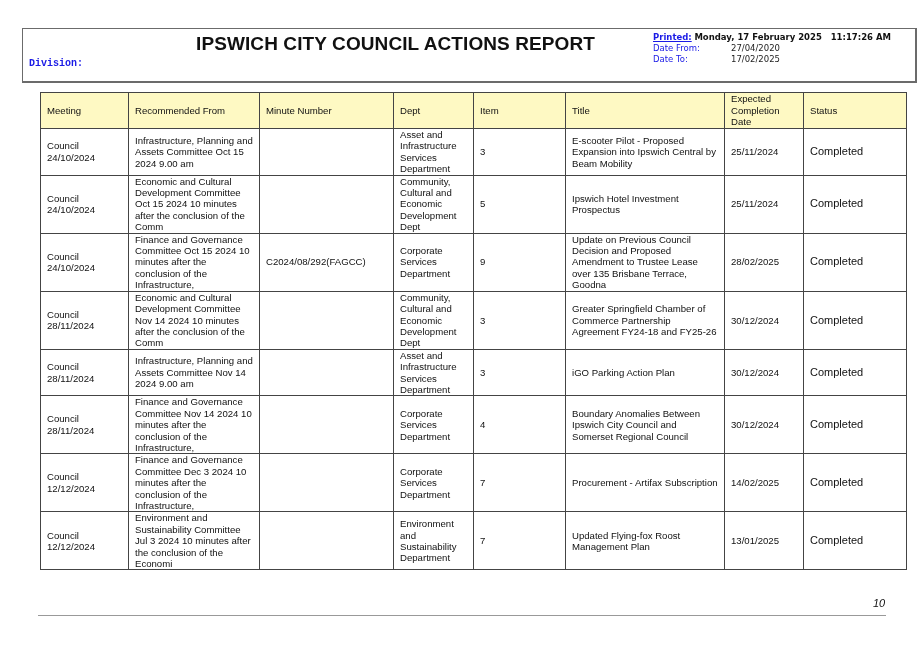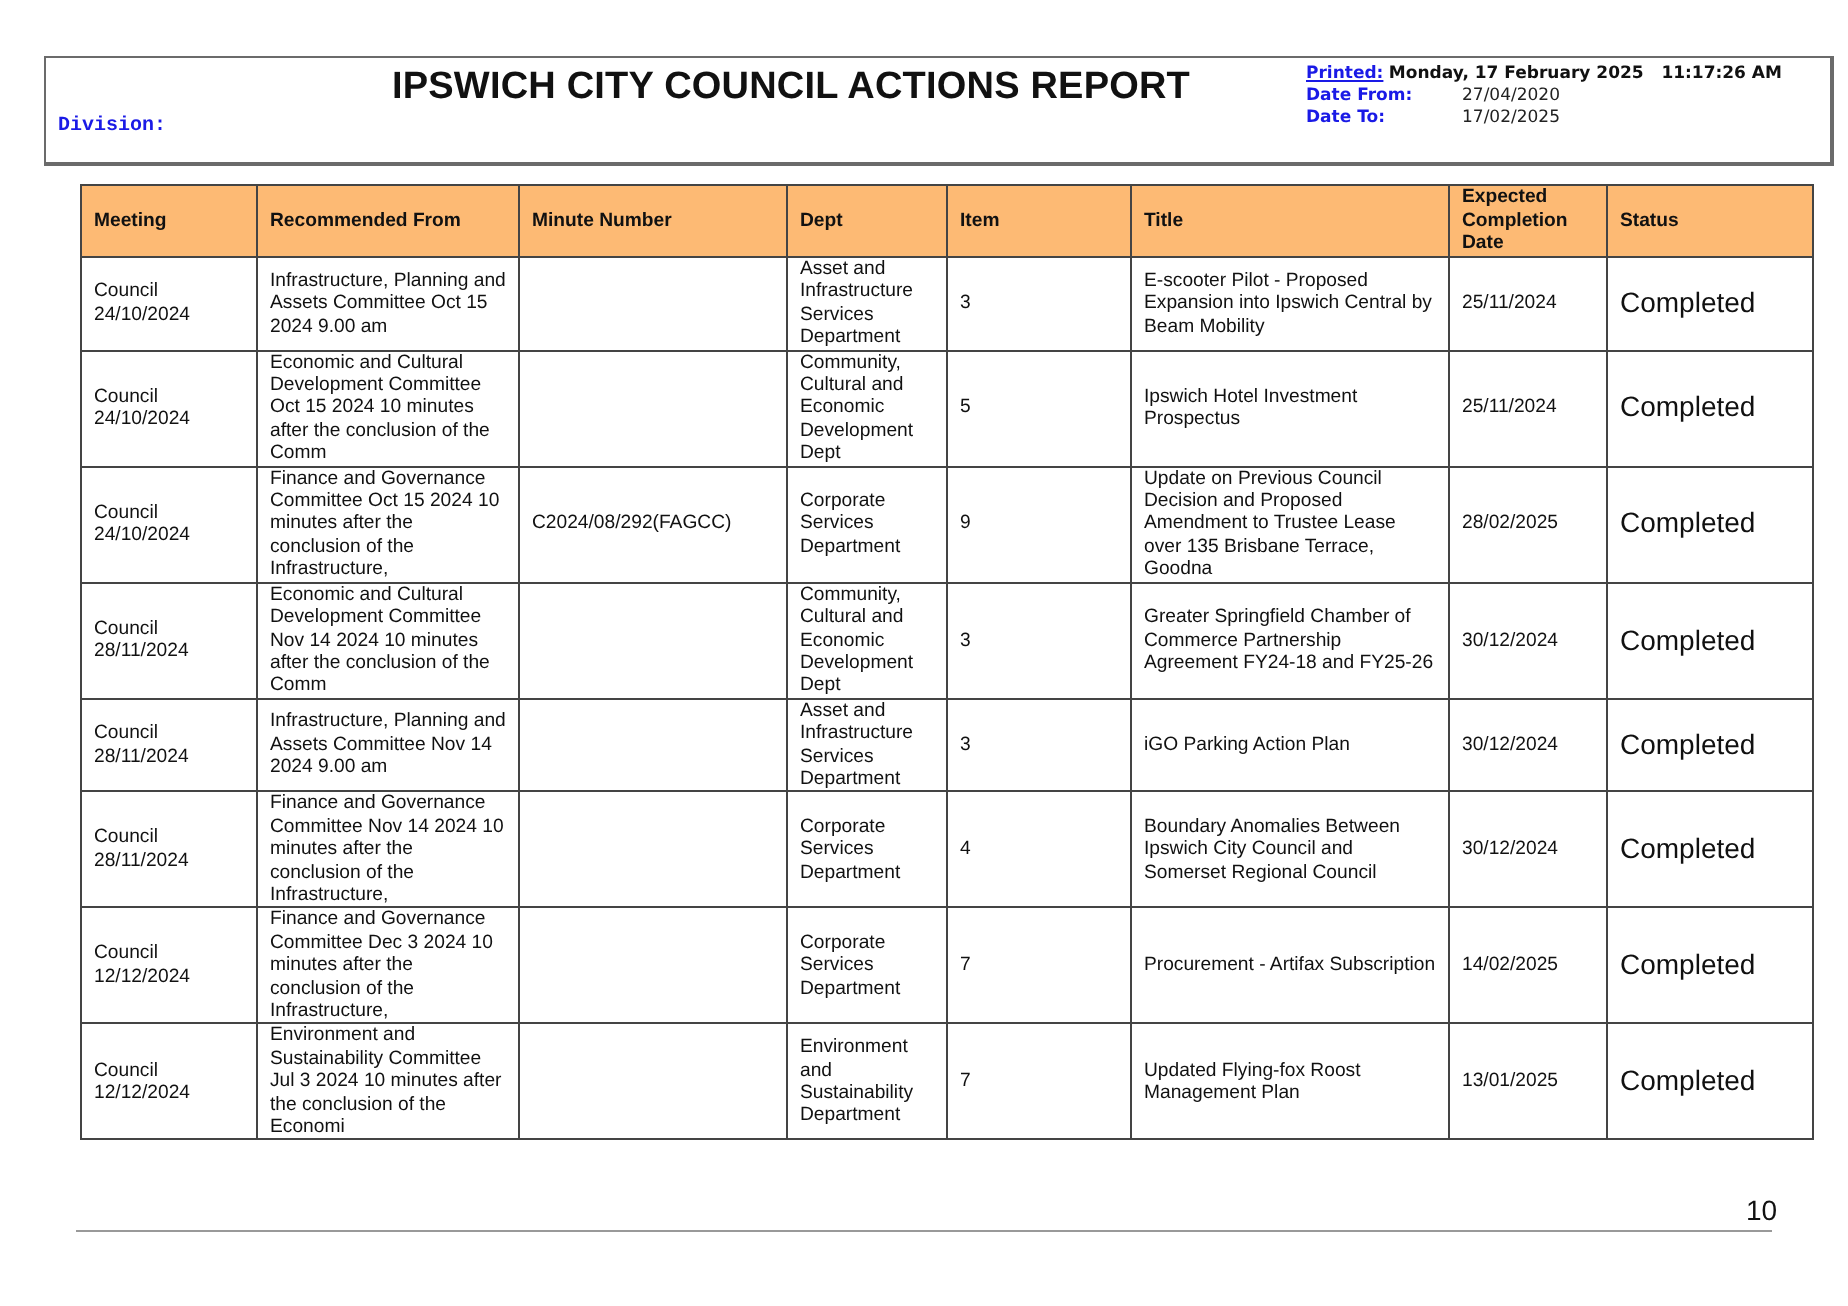--- a/index.html
+++ b/index.html
@@ -4,32 +4,32 @@
 <style>
   html, body { margin:0; padding:0; background:#ffffff; }
   body { width:924px; height:653px; position:relative; overflow:hidden; font-family:"Liberation Sans", sans-serif; color:#111; }
   .hdrbox { position:absolute; left:22px; top:28px; width:895px; height:55px; border:1px solid #6b6b6b; box-sizing:border-box; border-right-width:2px; border-bottom-width:2px; }
   .title { position:absolute; left:196px; top:33px; font-size:19px; font-weight:bold; letter-spacing:0.1px; }
   .division { position:absolute; left:29px; top:58px; font-family:Liberation Mono, monospace; font-size:10px; font-weight:bold; color:#1a1ae6; }
   .meta { position:absolute; left:653px; top:32px; font-family:"DejaVu Sans", sans-serif; font-size:8.5px; line-height:11px; }
   .meta .lab { color:#1a1ae6; font-weight:bold;text-decoration:underline; }
   .meta .printed-val { font-weight:bold; color:#111; }
   .meta .row { white-space:nowrap; }
-  .meta .lab2 { display:inline-block; width:78px; color:#1a1ae6; font-weight:bold; }
+  .meta .lab2 { display:inline-block; width:78px; color:#1a1ae6; font-weight:normal; }
   .meta .val2 { color:#222; }
 
   table.rep { position:absolute; left:40px; top:92px; border-collapse:collapse; font-size:9.6px; }
   table.rep th, table.rep td { border:1.5px solid #444; padding:0 6px; vertical-align:middle; text-align:left; line-height:11.4px; }
-  table.rep th { background:#fdba74; font-weight:bold; height:35px; }
-  table.rep td.status { font-size:14px; }
+  table.rep th { background:#fef9c3; font-weight:normal; height:35px; }
+  table.rep td.status { font-size:11px; }
   .c1{width:75px}.c2{width:118px}.c3{width:121px}.c4{width:67px}.c5{width:79px}.c6{width:146px}.c7{width:66px}.c8{width:90px}
   .r1{height:46px}.r2{height:57px}.r3{height:57px}.r4{height:56px}.r5{height:45px}.r6{height:58px}.r7{height:57px}.r8{height:57px}
   td.min { vertical-align:top; padding-top:2px;margin-left:32px; }
   .footline { position:absolute; left:38px; top:615px; width:848px; height:0; border-top:1.5px solid #999; }
-  .pagenum { position:absolute; left:873px; top:597px; font-size:14px; }
+  .pagenum { position:absolute; left:873px; top:597px; font-size:11px;font-style:italic; }
 </style>
 </head>
 <body>
 
 <div class="hdrbox"></div>
 <div class="title">IPSWICH CITY COUNCIL ACTIONS REPORT</div>
 <div class="division">Division:</div>
 <div class="meta">
   <div class="row">
     <span class="lab">Printed:</span>

